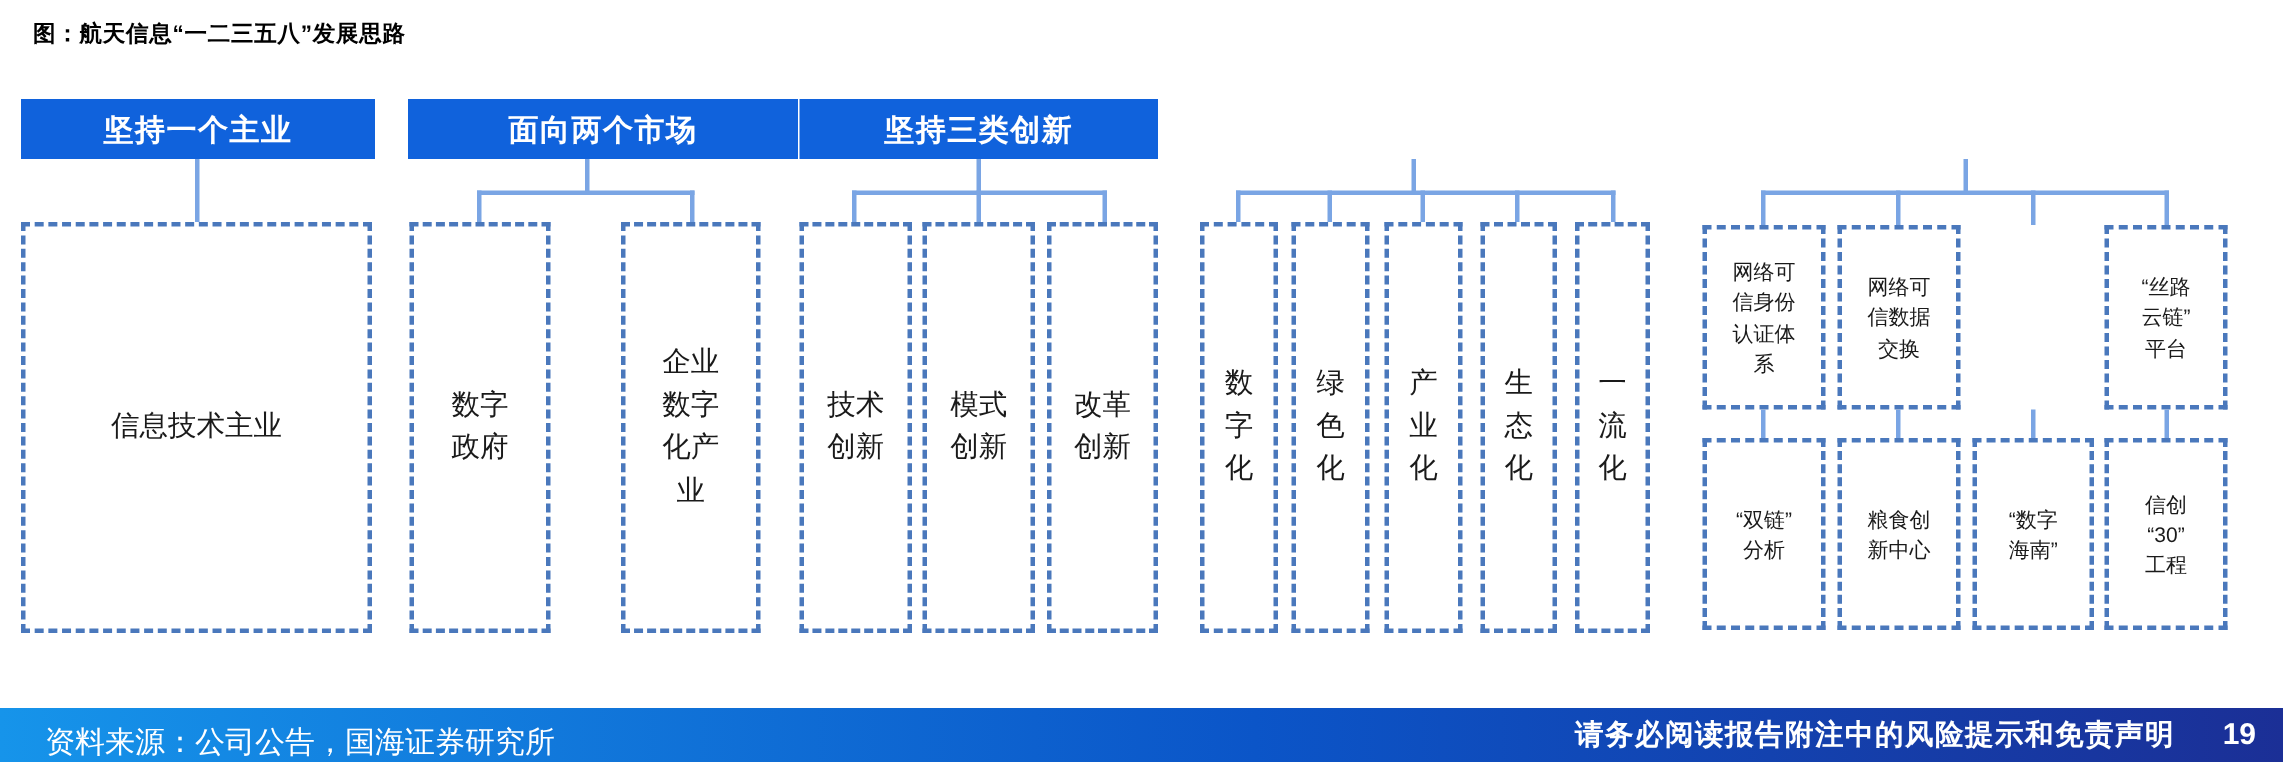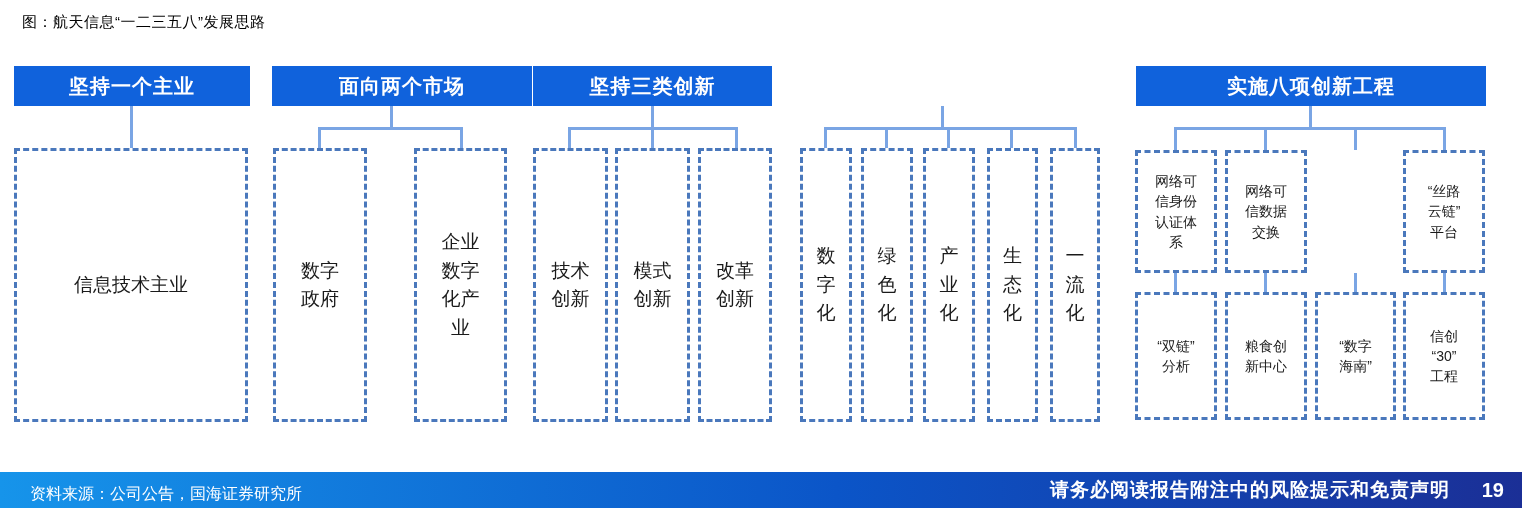--- a/index.html
+++ b/index.html
@@ -2,21 +2,21 @@
 <html><head>
 <meta charset="utf-8">
 <style>
   html,body { margin:0; padding:0; background:#fff; }
   .canvas {
     position:relative; width:1522px; height:516px; overflow:hidden;
     font-family:"Liberation Sans","DejaVu Sans",sans-serif; background:#fff;
   }
   .title {
     position:absolute; left:22px; top:13px;
-    font-size:15px; font-weight:normal; color:#000; letter-spacing:0.5px;
+    font-size:15px; font-weight:bold; color:#000; letter-spacing:0.5px;
   }
   .hdr {
     position:absolute; top:66px; height:40px; background:#1062DC; color:#fff;
     font-size:20px; font-weight:bold; letter-spacing:1px;
     display:flex; align-items:center; justify-content:center;
   }
   #h1{left:14px;width:236px} #h2{left:272px;width:260px} #h3{left:533px;width:239px}
   #h4{left:800px;width:286px} #h5{left:1136px;width:350px}
 
   .box {
@@ -39,35 +39,34 @@
   #b5-4,#b5-8{left:1403px;width:82px}
 
   .cline { position:absolute; background:#7AA5E4; }
   .v { width:3px; } .h { height:3px; }
 
   .footer {
     position:absolute; left:0; top:472px; width:1522px; height:36px;
     background:linear-gradient(90deg,#1694EA 0%,#0B55C8 55%,#1B2F96 100%);
     color:#fff;
   }
-  .src { position:absolute; left:30px; top:0; height:44px; display:flex; align-items:center; font-size:16px; }
+  .src { position:absolute; left:30px; top:0; height:44px; display:flex; align-items:center; font-size:20px; }
   .disc { position:absolute; right:72px; top:0; height:36px; display:flex; align-items:center; font-size:19px; font-weight:bold; letter-spacing:1px;margin-left:18px; }
   .pagenum { position:absolute; right:18px; top:0; height:36px; display:flex; align-items:center; font-size:20px; font-weight:bold; }
 </style>
 </head>
 <body>
 
 <div class="canvas">
 
   <div class="title">图：航天信息“一二三五八”发展思路</div>
 
   <div class="hdr" id="h1">坚持一个主业</div>
   <div class="hdr" id="h2">面向两个市场</div>
   <div class="hdr" id="h3">坚持三类创新</div>
-  <div class="hdr" id="h5">实施八项创新工程</div>
 
   <div class="cline v" style="left:130px;top:106px;height:42px"></div>
 
   <div class="cline v" style="left:390px;top:106px;height:24px"></div>
   <div class="cline h" style="left:318px;top:127px;width:145px"></div>
   <div class="cline v" style="left:318px;top:127px;height:21px"></div>
   <div class="cline v" style="left:460px;top:127px;height:21px"></div>
 
   <div class="cline v" style="left:651px;top:106px;height:24px"></div>
   <div class="cline h" style="left:568px;top:127px;width:170px"></div>

